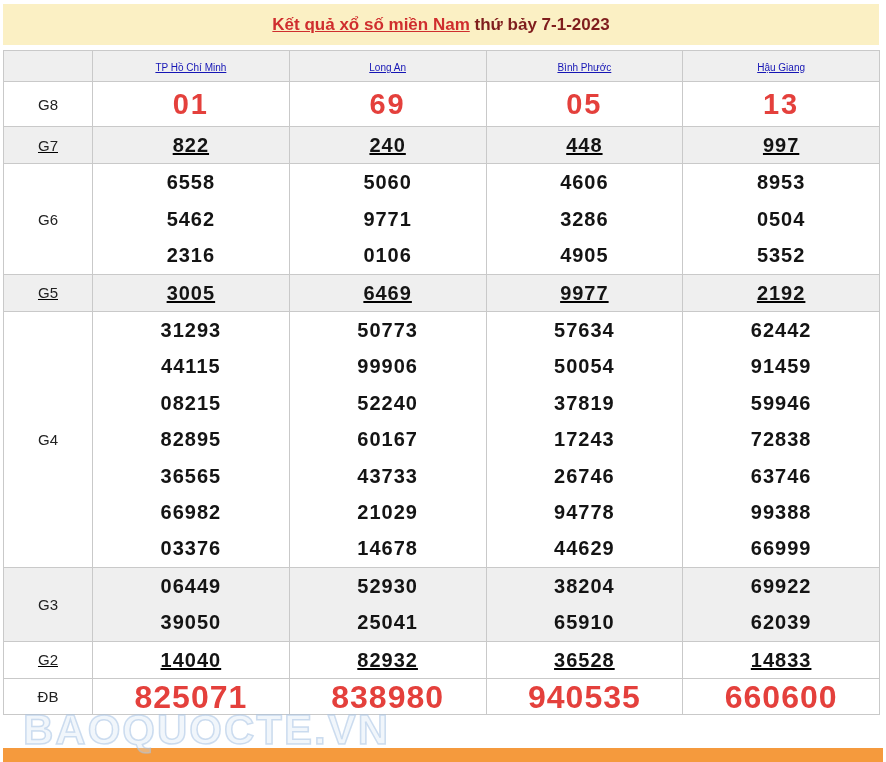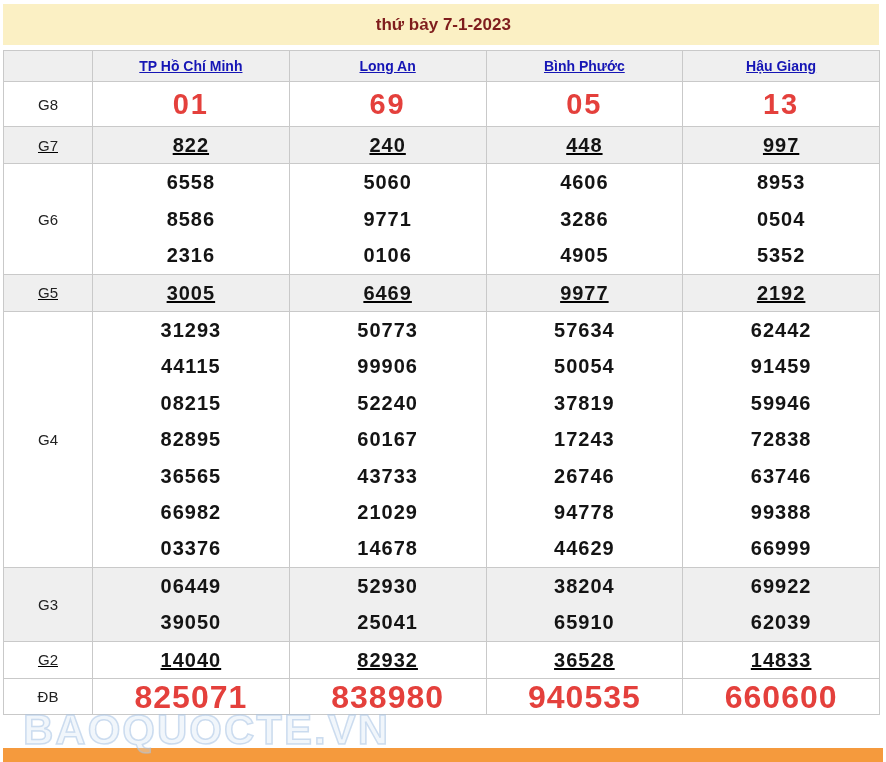--- a/index.html
+++ b/index.html
@@ -46,22 +46,22 @@
   }
   th, td {
     border: 1px solid var(--border);
     text-align: center;
     vertical-align: middle;
     padding: 0;
   }
   thead tr { background: var(--shaded-row); height: 31px; }
   thead a {
     color: var(--link-blue);
-    font-size: 14px;
-    font-weight: bold;
+    font-size: 10px;
+    font-weight: normal;
     text-decoration: underline;
     cursor: pointer;
   }
   col.label-col { width: 89px; }
   td.label-cell {
     font-size: 15px;
     font-weight: normal;
     color: #222;
   }
   .num {
@@ -93,20 +93,21 @@
     -webkit-text-stroke: 1.5px rgba(168, 195, 228, 0.55);
     pointer-events: none;
     white-space: nowrap;
     z-index: 5;
   }
 </style>
 </head>
 <body>
 
 <div class="banner">
+  <a class="title-link" href="#">Kết quả xổ số miền Nam</a>
     <span class="title-rest"> thứ bảy 7-1-2023</span>
 </div>
 
 <table>
   <colgroup>
     <col class="label-col">
     <col>
       <col>
       <col>
       <col>
@@ -156,21 +157,21 @@
           <div class="num">448</div>
         </td>
         <td>
           <div class="num">997</div>
         </td>
       </tr>
       <tr class="multi">
         <td class="label-cell">G6</td>
         <td>
           <div class="num">6558</div>
-          <div class="num">8586</div>
+          <div class="num">5462</div>
           <div class="num">2316</div>
         </td>
         <td>
           <div class="num">5060</div>
           <div class="num">9771</div>
           <div class="num">0106</div>
         </td>
         <td>
           <div class="num">4606</div>
           <div class="num">3286</div>

